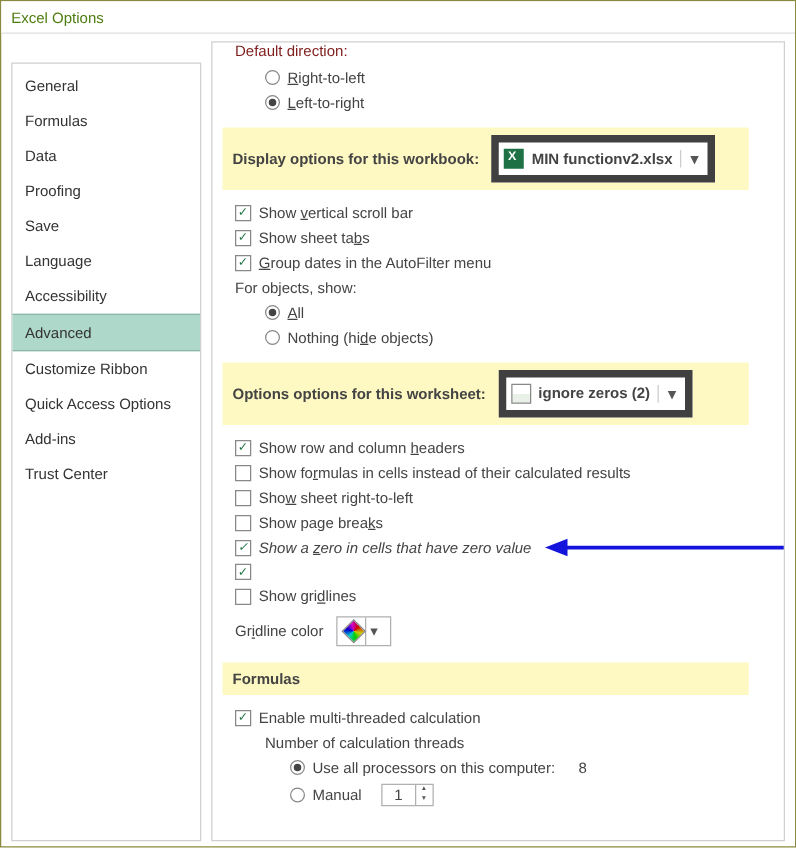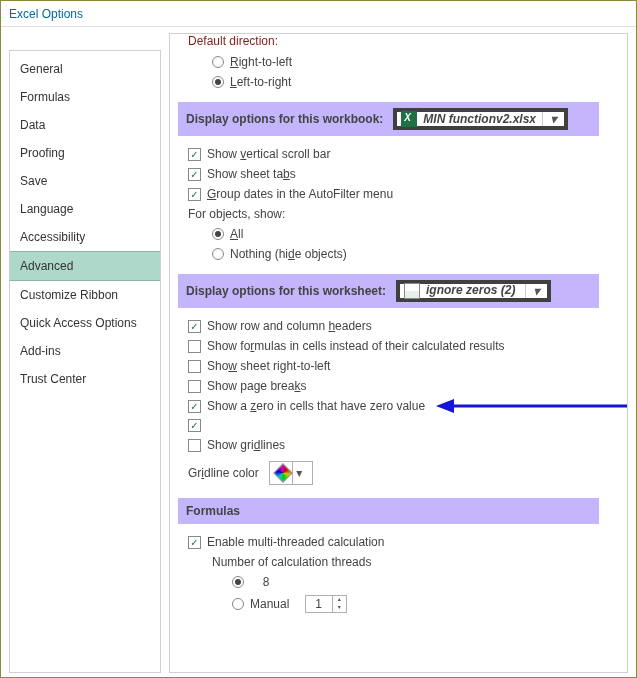--- a/index.html
+++ b/index.html
@@ -1,34 +1,34 @@
 <!DOCTYPE html>
 <html><head>
 <meta charset="utf-8">
 <style>
 * { box-sizing: border-box; margin: 0; padding: 0; font-family: "Segoe UI", Tahoma, sans-serif; font-size: 12px; color: #444; }
 body { width: 637px; height: 678px; background: #fff; border: 1px solid #8a8a3e; overflow: hidden; }
-.titlebar { height: 26px; line-height: 26px; padding-left: 8px; color: #0369a1; background: #fff; border-bottom: 1px solid #e0e0e0; }
+.titlebar { height: 26px; line-height: 26px; padding-left: 8px; color: #4d7c0f; background: #fff; border-bottom: 1px solid #e0e0e0; }
 .main { display: flex; height: calc(678px - 26px); }
 .sidebar { width: 152px; border: 1px solid #d0d0d0; margin: 23px 4px 6px 8px; padding: 4px 0; }
 .sidebar-item { padding: 7px 10px; cursor: default; color: #333; }
 .sidebar-item.selected { background: #aed8c9; border-top: 1px solid #8bb7a6; border-bottom: 1px solid #8bb7a6; }
 .content-wrap { flex: 1; margin: 6px 8px 6px 4px; border: 1px solid #d0d0d0; overflow: hidden; position: relative; }
 .content { position: absolute; top: 0; left: 0; right: 0; bottom: 0; overflow: hidden; }
 .scroll-inner { padding: 0 12px 0 14px; }
-.section-header { background: #c4b5fd; padding: 6px 8px; margin: 10px 16px 8px -6px; font-weight: 600; display: flex; align-items: center; gap: 10px; }
+.section-header { background: #fef9c3; padding: 6px 8px; margin: 10px 16px 8px -6px; font-weight: 600; display: flex; align-items: center; gap: 10px; }
 .row { display: flex; align-items: center; gap: 6px; padding: 3px 0 3px 4px; white-space: nowrap; }
 .row.indent1 { padding-left: 28px; }
 .row.indent2 { padding-left: 48px; }
 .chk { width: 13px; height: 13px; border: 1px solid #888; display: inline-flex; align-items: center; justify-content: center; font-size:10px; color:#217346; background:#fff; }
 .chk.on::after { content: "✓"; }
 .radio { width: 12px; height: 12px; border: 1px solid #888; border-radius: 50%; display: inline-flex; align-items: center; justify-content: center; }
 .radio.on::after { content: ""; width: 6px; height: 6px; background: #444; border-radius: 50%; }
 .lbl u { text-decoration: underline; }
-.combo { height: 22px; border: 4px solid #404040; background: #fff; display: inline-flex; align-items: center; padding: 0 4px; gap: 6px; min-width: 155px; justify-content: space-between; font-style: italic; }
+.combo { height: 38px; border: 6px solid #404040; background: #fff; display: inline-flex; align-items: center; padding: 0 4px; gap: 6px; min-width: 155px; justify-content: space-between; }
 .combo .caret { width: 18px; text-align: center; color: #555; border-left:1px solid #ccc; padding-left:4px;}
 .excel-icon { width:16px; height:16px; background:#1e7145; position:relative; display:inline-block; }
 .excel-icon::after { content:"X"; color:#fff; font-weight:700; font-size:10px; position:absolute; left:3px; top:1px; }
 .sheet-icon { width:16px; height:16px; border:1px solid #888; background:linear-gradient(#fff 50%, #e8f0e8 50%); display:inline-block; }
 .color-btn { width:44px; height:24px; border:1px solid #b0b0b0; display:inline-flex; align-items:center; justify-content:center; gap:2px; }
 .color-swatch { width:14px; height:14px; border:1px solid #888; background:conic-gradient(#c00,#cc0,#0c0,#0cc,#00c,#c0c,#c00); transform:rotate(45deg); display:inline-block;}
 .dropdown-caret { width:14px; text-align:center; border-left:1px solid #b0b0b0; height:100%; display:flex; align-items:center; justify-content:center; color:#555;}
 .arrow { position:absolute; }
 .arrow-line { stroke:#1414dc; stroke-width:3; fill:none; }
 .arrow-head { fill:#1414dc; }
@@ -98,21 +98,21 @@
       <div class="row indent1">
             <span class="radio on"></span>
             <span class="lbl"><u>A</u>ll</span>
           </div>
       <div class="row indent1">
             <span class="radio"></span>
             <span class="lbl">Nothing (hi<u>d</u>e objects)</span>
           </div>
 
       <div class="section-header">
-        <span>Display options for this worksheet:</span>
+        <span>Options options for this worksheet:</span>
         <span class="combo">
           <span style="display:flex;align-items:flex-start;gap:6px;">
             <span class="sheet-icon"></span>
             <span>ignore zeros (2)</span>
           </span>
           <span class="caret">▾</span>
         </span>
       </div>
 
       <div class="row">
@@ -124,21 +124,21 @@
             <span class="lbl">Show fo<u>r</u>mulas in cells instead of their calculated results</span>
           </div>
       <div class="row">
             <span class="chk"></span>
             <span class="lbl">Sho<u>w</u> sheet right-to-left</span>
           </div>
       <div class="row">
             <span class="chk"></span>
             <span class="lbl">Show page brea<u>k</u>s</span>
           </div>
-      <div class="row" style="position:relative;">
+      <div class="row" style="position:relative;font-style:italic;">
         <span class="chk on"></span>
         <span class="lbl">Show a <u>z</u>ero in cells that have zero value</span>
         <svg class="arrow" width="200" height="20" style="left:250px; top:0;">
           <line class="arrow-line" x1="200" y1="10" x2="18" y2="10"></line>
           <polygon class="arrow-head" points="2,10 20,3 20,17"></polygon>
         </svg>
       </div>
       <div class="row">
             <span class="chk on"></span>
           </div>
@@ -157,20 +157,21 @@
       <div class="section-header">
         <span>Formulas</span>
       </div>
       <div class="row">
             <span class="chk on"></span>
             <span class="lbl">Enable multi-threaded calculation</span>
           </div>
       <div class="row indent1">Number of calculation threads</div>
       <div class="row indent2">
         <span class="radio on"></span>
+        <span class="lbl">Use all processors on this computer:</span>
         &nbsp;&nbsp;<span>8</span>
       </div>
       <div class="row indent2">
         <span class="radio"></span>
         <span class="lbl">Manual</span>
         &nbsp;
         <span class="spin-box">
           <span class="spin-val">1</span>
           <span class="spin-btns">
                 <span class="spin-up">▴</span>

